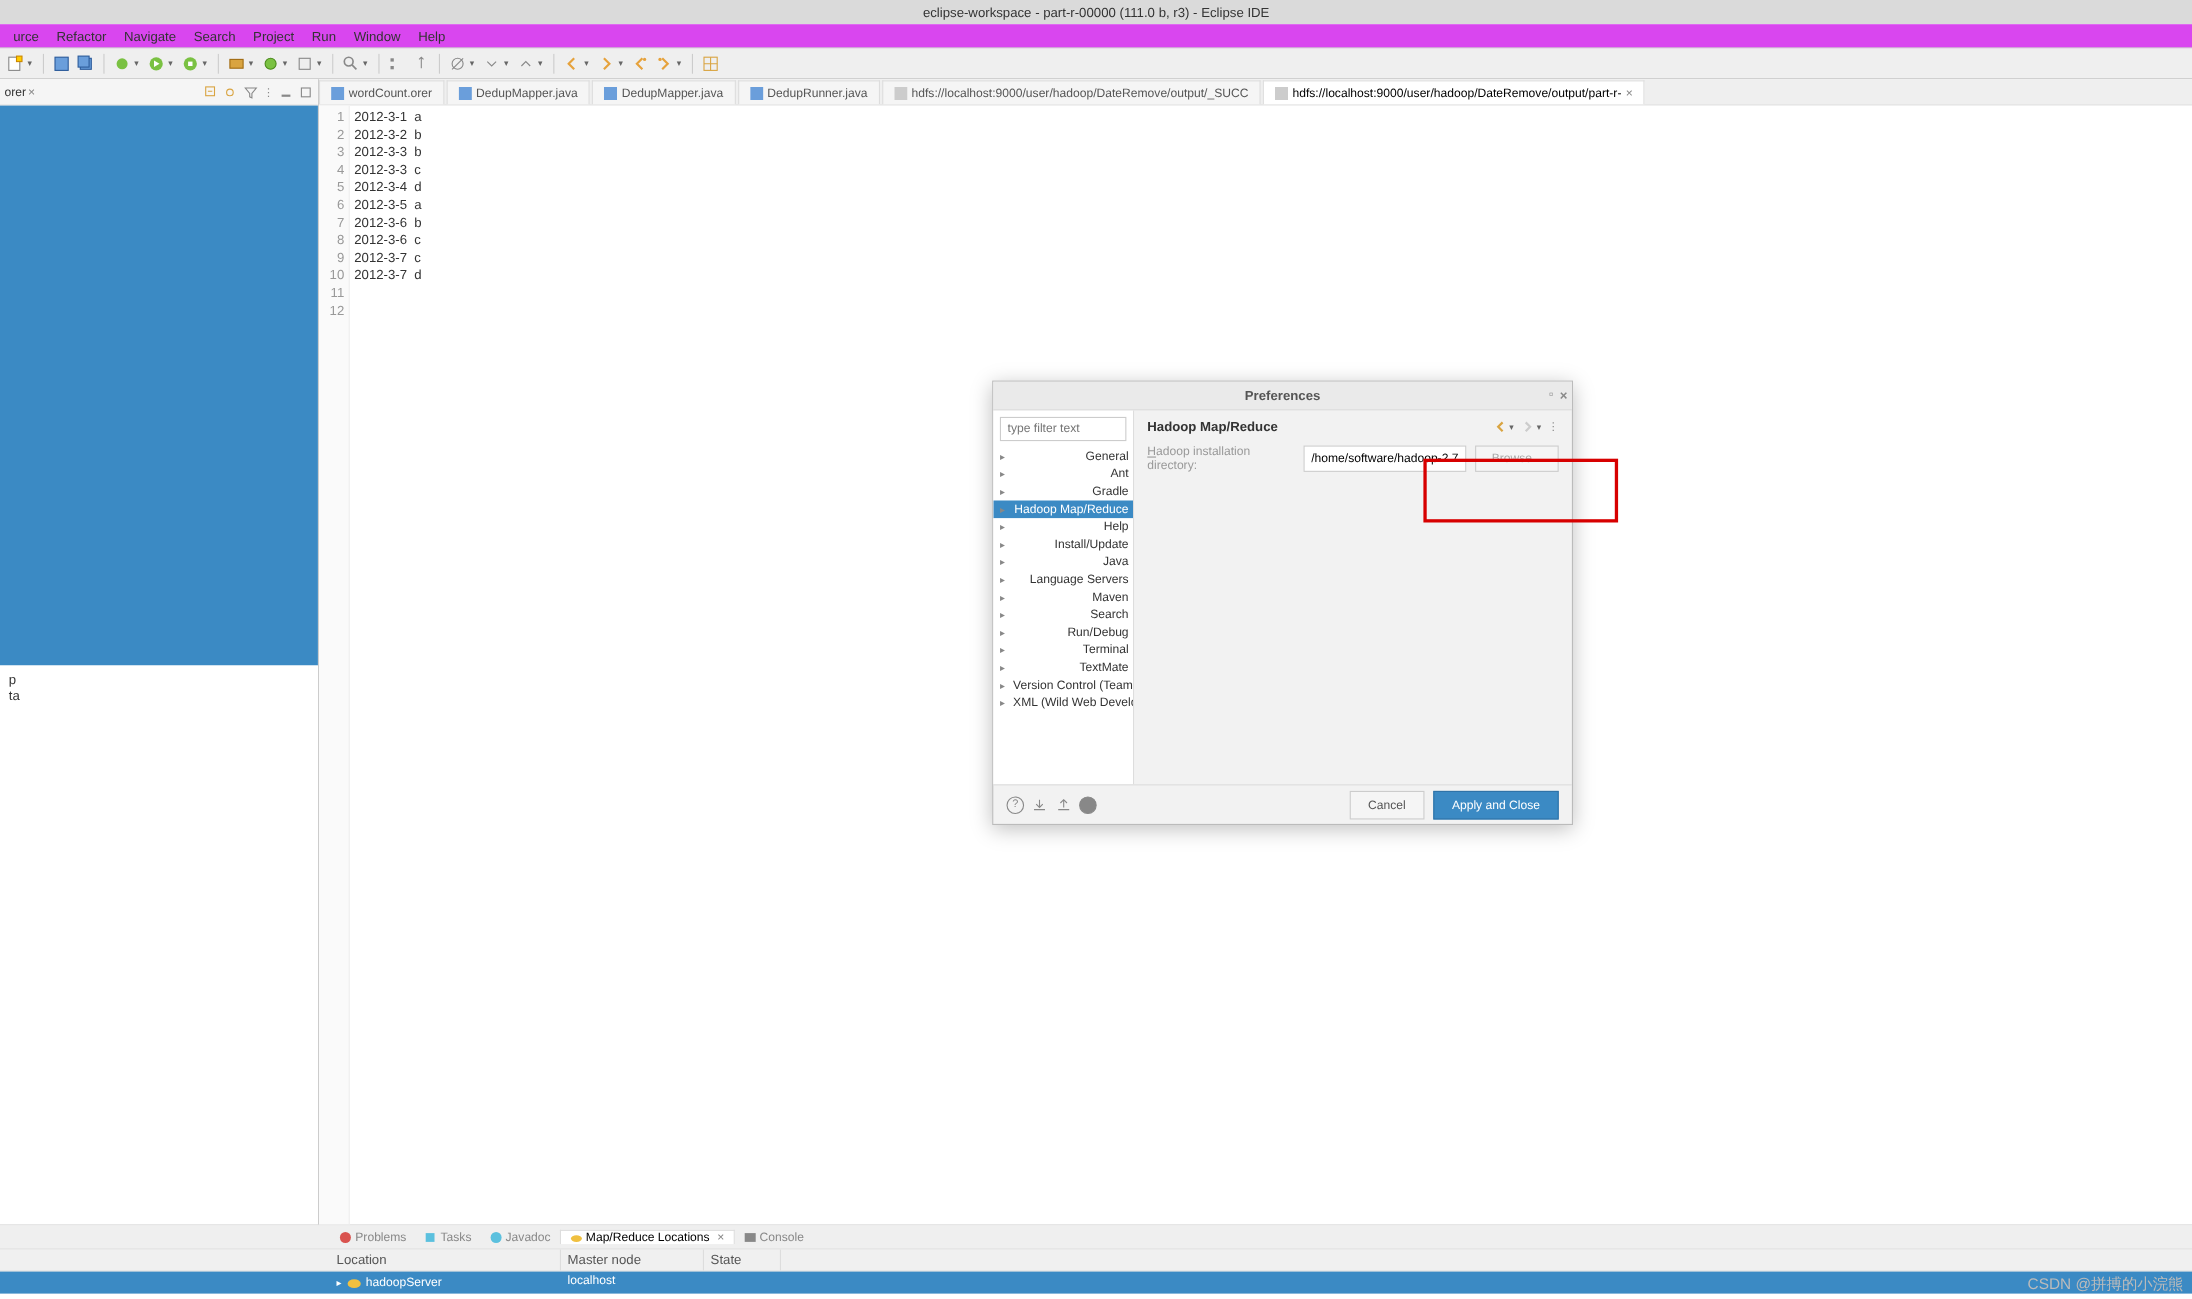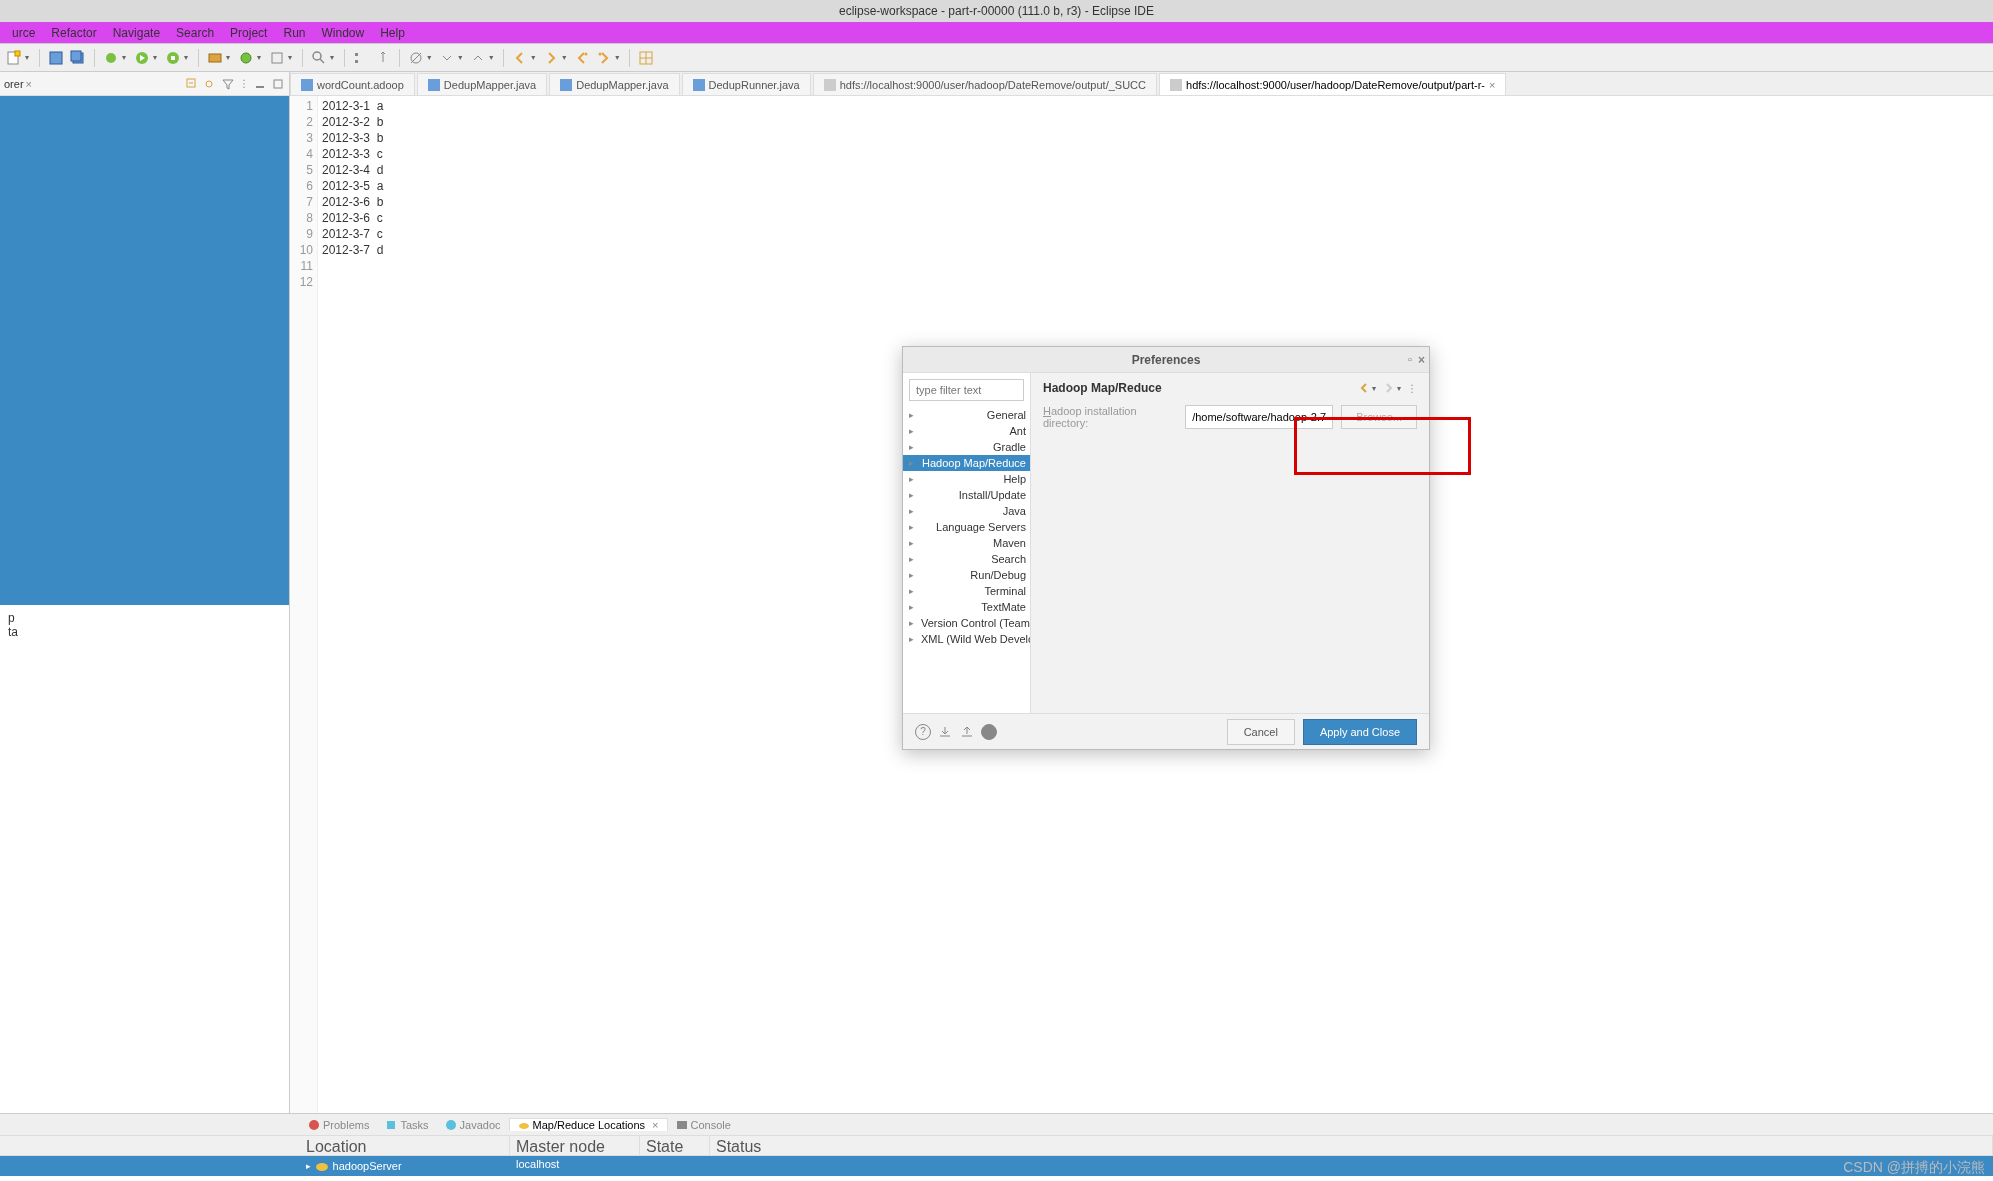--- a/index.html
+++ b/index.html
@@ -26,21 +26,21 @@
 .tab .file-icon { width: 12px; height: 12px; }
 .tab .close { color: #888; font-size: 11px; }
 .code-area { flex: 1; background: #fff; display: flex; font-family: Consolas, monospace; font-size: 12px; }
 .gutter { width: 28px; background: #fafafa; text-align: right; color: #999; padding-right: 4px; padding-top: 2px; line-height: 16px; border-right: 1px solid #eee; }
 .code-lines { flex: 1; padding-top: 2px; padding-left: 4px; line-height: 16px; white-space: pre; }
 .code-lines .hl { background: #c8dfef; display: block; }
 .bottom-panel { height: 68px; border-top: 1px solid #ccc; background: #fff; display: flex; flex-direction: column; }
 .bottom-tabs { height: 22px; background: #efefef; border-bottom: 1px solid #ddd; display: flex; align-items: center; padding-left: 300px; font-size: 11px; }
 .bottom-tabs .btab { padding: 0 8px; display: flex; align-items: center; gap: 3px; color: #888; }
 .bottom-tabs .btab.active { background: #fff; border: 1px solid #ddd; border-bottom: none; color: #000; }
-.table-head { height: 20px; background: #f0f0f0; display: flex; font-size: 16px; color: #555; padding-left: 300px; border-bottom: 1px solid #ddd; }
+.table-head { height: 20px; background: #f0f0f0; display: flex; font-size: 12px; color: #555; padding-left: 300px; border-bottom: 1px solid #ddd; }
 .table-head div { padding: 2px 6px; border-right: 1px solid #ddd; }
 .table-row { height: 20px; background: #3b8ac4; color: #fff; display: flex; font-size: 11px; padding-left: 300px; }
 .table-row div { padding: 2px 6px; }
 .col-loc { width: 210px; } .col-master { width: 130px; } .col-state { width: 70px; } .col-status { flex: 1; }
 .watermark { position: absolute; bottom: 4px; right: 8px; font-size: 14px; color: #bbb; z-index: 50; }
 
 
 .dialog { position: absolute; left: 612px; top: 274px; width: 528px; height: 404px; background: #f2f2f2; border: 1px solid #bbb; box-shadow: 0 4px 18px rgba(0,0,0,.25); display: flex; flex-direction: column; z-index: 100; }
 .dlg-title { height: 26px; display: flex; align-items: center; justify-content: center; font-size: 12px; font-weight: bold; color: #555; border-bottom: 1px solid #ddd; position: relative; background: #eaeaea; }
 .dlg-title .wbtn { position: absolute; right: 4px; display: flex; gap: 6px; }
@@ -210,21 +210,21 @@
       <div>ta</div>
     </div>
   </div>
 
   <div class="editor-area">
     <div class="tabs-row">
       <div class="tab">
           <svg class="file-icon" viewBox="0 0 12 12">
             <rect width="12" height="12" fill="#6a9edb"></rect>
           </svg>
-          <span>wordCount.adoop</span>
+          <span>wordCount.orer</span>
         </div>
       <div class="tab">
           <svg class="file-icon" viewBox="0 0 12 12">
             <rect width="12" height="12" fill="#6a9edb"></rect>
           </svg>
           <span>DedupMapper.java</span>
         </div>
       <div class="tab">
           <svg class="file-icon" viewBox="0 0 12 12">
             <rect width="12" height="12" fill="#6a9edb"></rect>
@@ -372,21 +372,20 @@
         <svg width="12" height="12" viewBox="0 0 12 12">
           <rect x="1" y="2" width="10" height="8" fill="#888"></rect>
         </svg>
         <span>Console</span>
       </div>
   </div>
   <div class="table-head">
     <div class="col-loc">Location</div>
     <div class="col-master">Master node</div>
     <div class="col-state">State</div>
-    <div class="col-status">Status</div>
   </div>
   <div class="table-row">
     <div class="col-loc" style="display:flex;align-items:center;gap:4px;">
         <span style="color:#fff;font-size:9px;">▸</span>
         <svg width="14" height="12" viewBox="0 0 14 12">
           <ellipse cx="7" cy="7" rx="6" ry="4" fill="#f0c040"></ellipse>
         </svg>
         <span>hadoopServer</span>
       </div>
     <div class="col-master">localhost</div>

